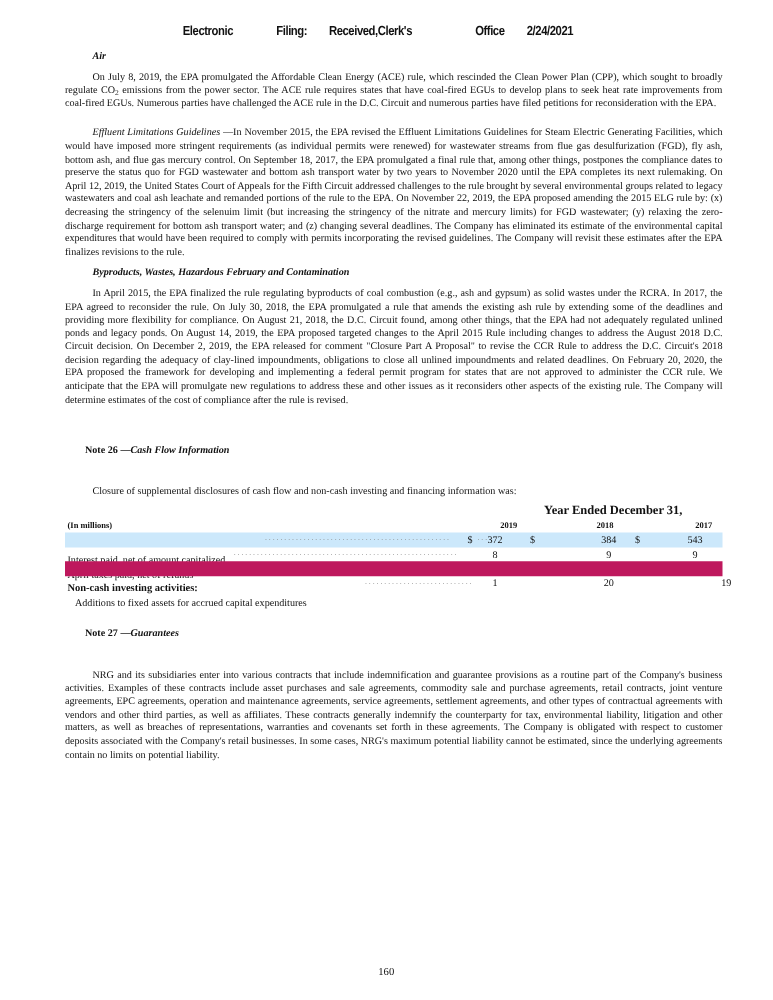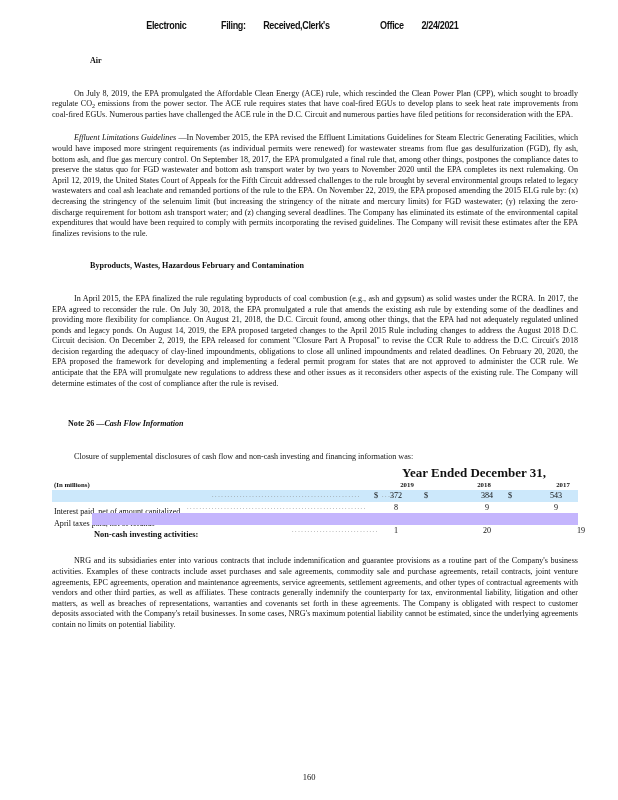--- a/index.html
+++ b/index.html
@@ -11,31 +11,31 @@
     line-height: 10.6px;
   }
   .header {
     position: absolute; top: 20px; left: 0; width: 618px; height: 14px;
     font-family: "Liberation Sans", "DejaVu Sans", sans-serif;
     font-weight: bold; font-size: 10.5px; letter-spacing: -0.4px;
     transform: scaleX(0.86); transform-origin: 0 0;
   }
   .header span { position: absolute; top: 0; white-space: nowrap; }
   .content { position: absolute; left: 52px; top: 40px; width: 526px; }
-  .subhead { font-weight: bold; padding-left: 22px; margin: 16px; }
+  .subhead { font-style: italic; font-weight: bold; padding-left: 22px; margin: 0; }
   p { margin: 0; text-align: justify; text-indent: 22px; }
   .gap-s { height: 6px; }
   .gap-m { height: 7px; }
   .gap-l { height: 14px; }
   .note-title { font-weight: bold; margin: 16px; }
   .note-title i { font-style: italic; }
   sub { font-size: 6px; vertical-align: -2px; line-height: 0; }
 
   .tbl { position: relative; width: 526px; margin-top: 6px; }
-  .tbl .yeh { text-align: right; padding-right: 4px; height: 11px; font-weight: bold; font-size: 13px;}
+  .tbl .yeh { text-align: right; padding-right: 4px; height: 11px; font-weight: bold; font-size: 10px;}
   .tbl .yeh span { position: absolute; right: 44px; }
   .tbl .hdr { position: relative; height: 11px; font-size: 6.8px; font-weight: bold; }
   .tbl .hdr .unit { position: absolute; left: 2px; top: 1px; font-weight: bold; }
   .tbl .hdr .y { position: absolute; top: 1px; text-align: center; width: 30px; }
   .row { position: relative; height: 11.5px; line-height: 11.5px; }
   .row.shade { background: #cce8fb; }
   .row .lbl { position: absolute; left: 2px; top: 16px; white-space: nowrap; }
   .row .lbl.indent { left: 8px; }
   .row .lbl.bold { font-weight: bold; font-size: 8.4px; }
   .row .dots { position: absolute; top: 0; color: #8a8a8a; letter-spacing: 1.6px; font-size: 6px; white-space: nowrap; overflow: hidden; }
@@ -98,30 +98,32 @@
     </div>
 
     <div class="row">
       <span class="lbl">April taxes paid, net of refunds</span>
       <span class="dots" style="left:135px;width:210px">..........................................................</span>
       <span class="val" style="left:324px">8</span>
       <span class="val" style="left:415px">9</span>
       <span class="val" style="left:484px">9</span>
     </div>
 
-    <div class="row shade" style="background: #c4b5fd; margin-left: 40px;">
+    <div class="row shade" style="background: #be185d;">
       <span class="lbl bold">Non-cash investing activities:</span>
     </div>
 
     <div class="row">
+      <span class="lbl indent">Additions to fixed assets for accrued capital expenditures</span>
       <span class="dots" style="left:240px;width:100px">............................</span>
       <span class="val" style="left:324px">1</span>
       <span class="val" style="left:415px">20</span>
       <span class="val" style="left:509px">19</span>
     </div>
   </div>
 
   <div class="gap-l"></div>
+  <div class="note-title"><span>Note 27 —</span><i>Guarantees</i></div>
   <div class="gap-s"></div>
   <p>NRG and its subsidiaries enter into various contracts that include indemnification and guarantee provisions as a routine part of the Company's business activities. Examples of these contracts include asset purchases and sale agreements, commodity sale and purchase agreements, retail contracts, joint venture agreements, EPC agreements, operation and maintenance agreements, service agreements, settlement agreements, and other types of contractual agreements with vendors and other third parties, as well as affiliates.  These contracts generally indemnify the counterparty for tax, environmental liability, litigation and other matters, as well as breaches of representations, warranties and covenants set forth in these agreements. The Company is obligated with respect to customer deposits associated with the Company's retail businesses. In some cases, NRG's maximum potential liability cannot be estimated, since the underlying agreements contain no limits on potential liability.</p>
 </div>
 
 <div class="page-num">160</div>
 
 </body></html>

